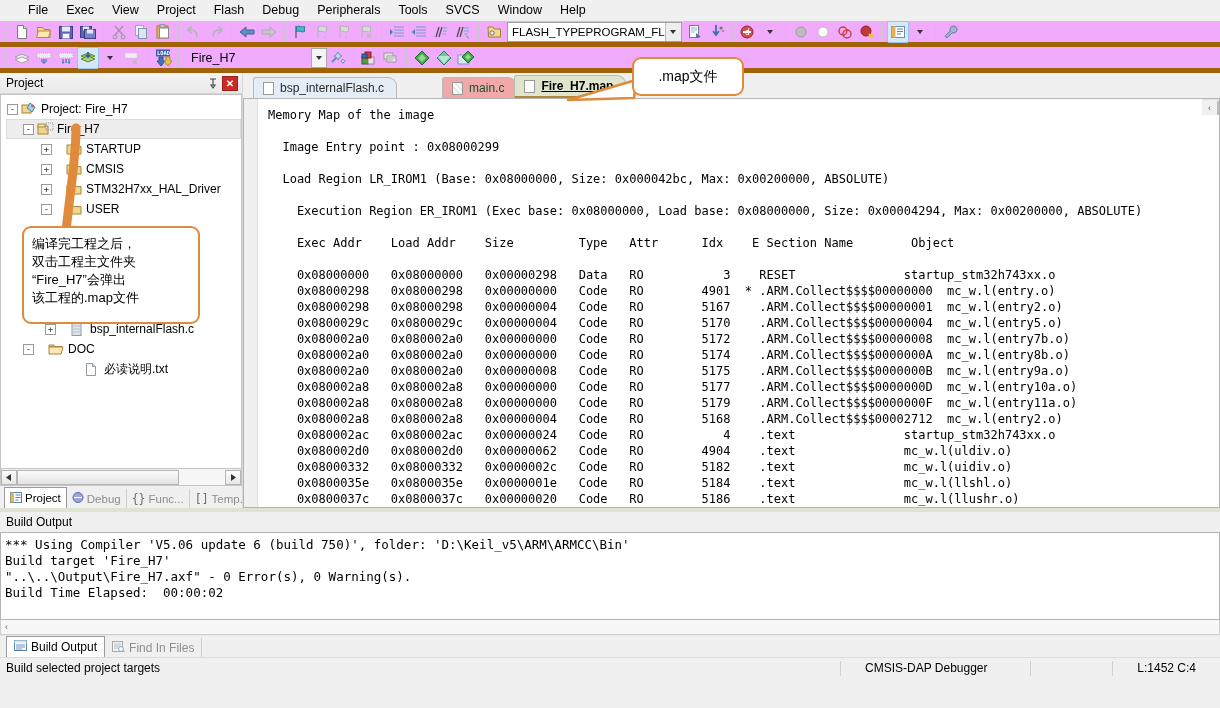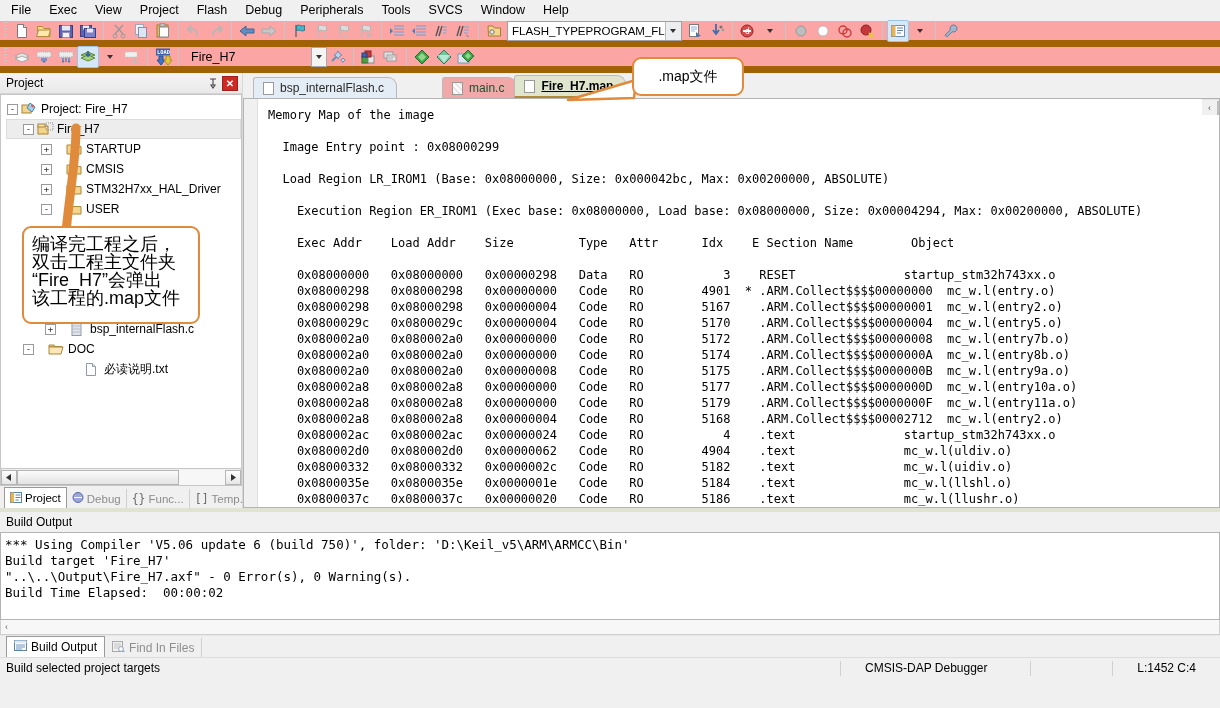--- a/index.html
+++ b/index.html
@@ -13,39 +13,39 @@
     -webkit-font-smoothing: antialiased;
   }
   #app { position: relative; width: 1220px; height: 708px; background: #f0f0f0; }
 
   
   .menubar {
     height: 21px;
     background: #f0f0f0;
     display: flex;
     align-items: center;
-    padding-left: 2px;
+    padding-left: 19px;
     border-bottom: 1px solid #f0f0f0;
   }
   .menubar .mi {
     padding: 2px 9px;
     font-size: 12.5px;
     color: #000;
     cursor: default;
     white-space: nowrap;
   }
 
   
   .toolbar {
     height: 26px;
-    background: #fca5a5;
+    background: #f0abfc;
     display: flex;
     align-items: center;
     padding-left: 4px;
-    border-bottom: 7px solid #a16207;
+    border-bottom: 5px solid #a16207;
   }
   .grip {
     width: 3px; height: 18px;
     margin-right: 4px;
     background: repeating-linear-gradient(to bottom,#c9c9c9 0 1px,transparent 1px 3px);
   }
   .tb-sep { width: 1px; height: 18px; background: #c6c6c6; margin: 0 4px; }
   .tbi {
     width: 22px; height: 22px;
     display: flex; align-items: center; justify-content: center;
@@ -203,21 +203,21 @@
   
   .callout {
     position: absolute; z-index: 50;
     background: #fff; border: 2px solid #e08a3c; border-radius: 9px;
     color: #000; padding: 5px 9px;
   }
   #callout-map { left: 632px; top: 57px; width: 112px; height: 39px;
                  display: flex; align-items: center; justify-content: center;
                  font-size: 14px; }
   #callout-tree { left: 22px; top: 226px; width: 178px; height: 98px;
-                  font-size: 18px; line-height: 18px; padding: 7px 8px; }
+                  font-size: 13px; line-height: 18px; padding: 7px 8px; }
 
   svg.pointer { position: absolute; z-index: 49; overflow: visible; }
 
   .nowrap { white-space: nowrap; }
 </style>
 </head>
 <body>
 
 <div id="app">
 

